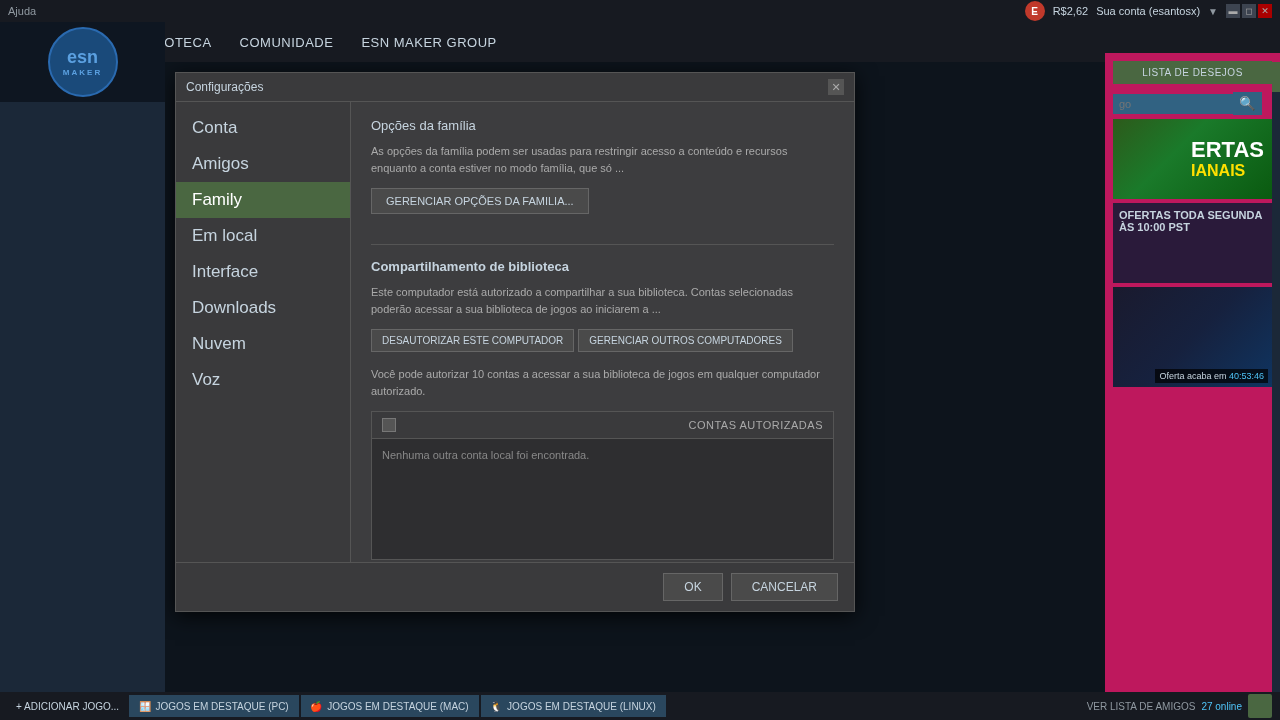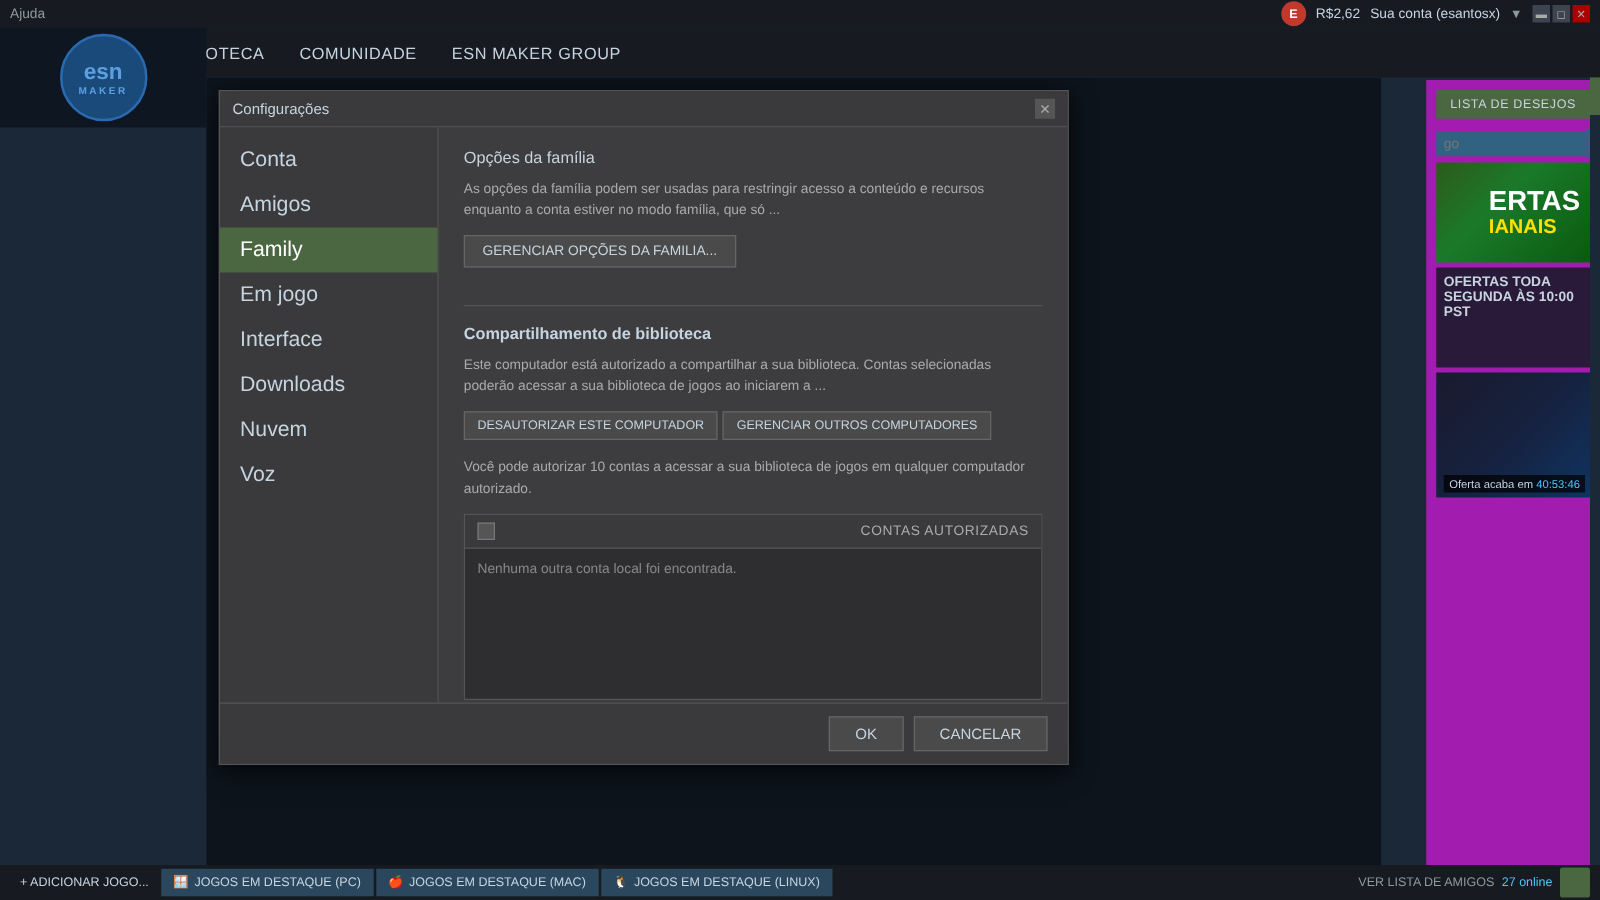--- a/index.html
+++ b/index.html
@@ -85,24 +85,24 @@
       color: #c6d4df;
       cursor: pointer;
       text-transform: uppercase;
       letter-spacing: 0.5px;
     }
 
     
     .right-sidebar {
       position: absolute;
       right: 0;
-      top: 64px;
-      width: 139px;
+      top: 53px;
+      width: 175px;
       bottom: 28px;
-      background: #a21caf;
+      background: #be185d;
       overflow: hidden;
     }
     .wishlist-btn {
       background: #4a6741;
       color: #c6d4df;
       font-size: 10px;
       padding: 6px 8px;
       text-align: center;
       cursor: pointer;
       letter-spacing: 0.5px;
@@ -432,21 +432,21 @@
         <span class="dialog-title">Configurações</span>
         <div class="dialog-close">✕</div>
       </div>
 
       <div class="dialog-body">
 
         <div class="dialog-nav">
           <div class="dialog-nav-item">Conta</div>
           <div class="dialog-nav-item">Amigos</div>
           <div class="dialog-nav-item active">Family</div>
-          <div class="dialog-nav-item">Em jogo</div>
+          <div class="dialog-nav-item">Em local</div>
           <div class="dialog-nav-item">Interface</div>
           <div class="dialog-nav-item">Downloads</div>
           <div class="dialog-nav-item">Nuvem</div>
           <div class="dialog-nav-item">Voz</div>
         </div>
 
         <div class="dialog-content">
           <div class="section-title">Opções da família</div>
           <div class="section-text">As opções da família podem ser usadas para restringir acesso a conteúdo e recursos enquanto a conta estiver no modo família, que só ...</div>
           <button class="action-btn">GERENCIAR OPÇÕES DA FAMILIA...</button>

